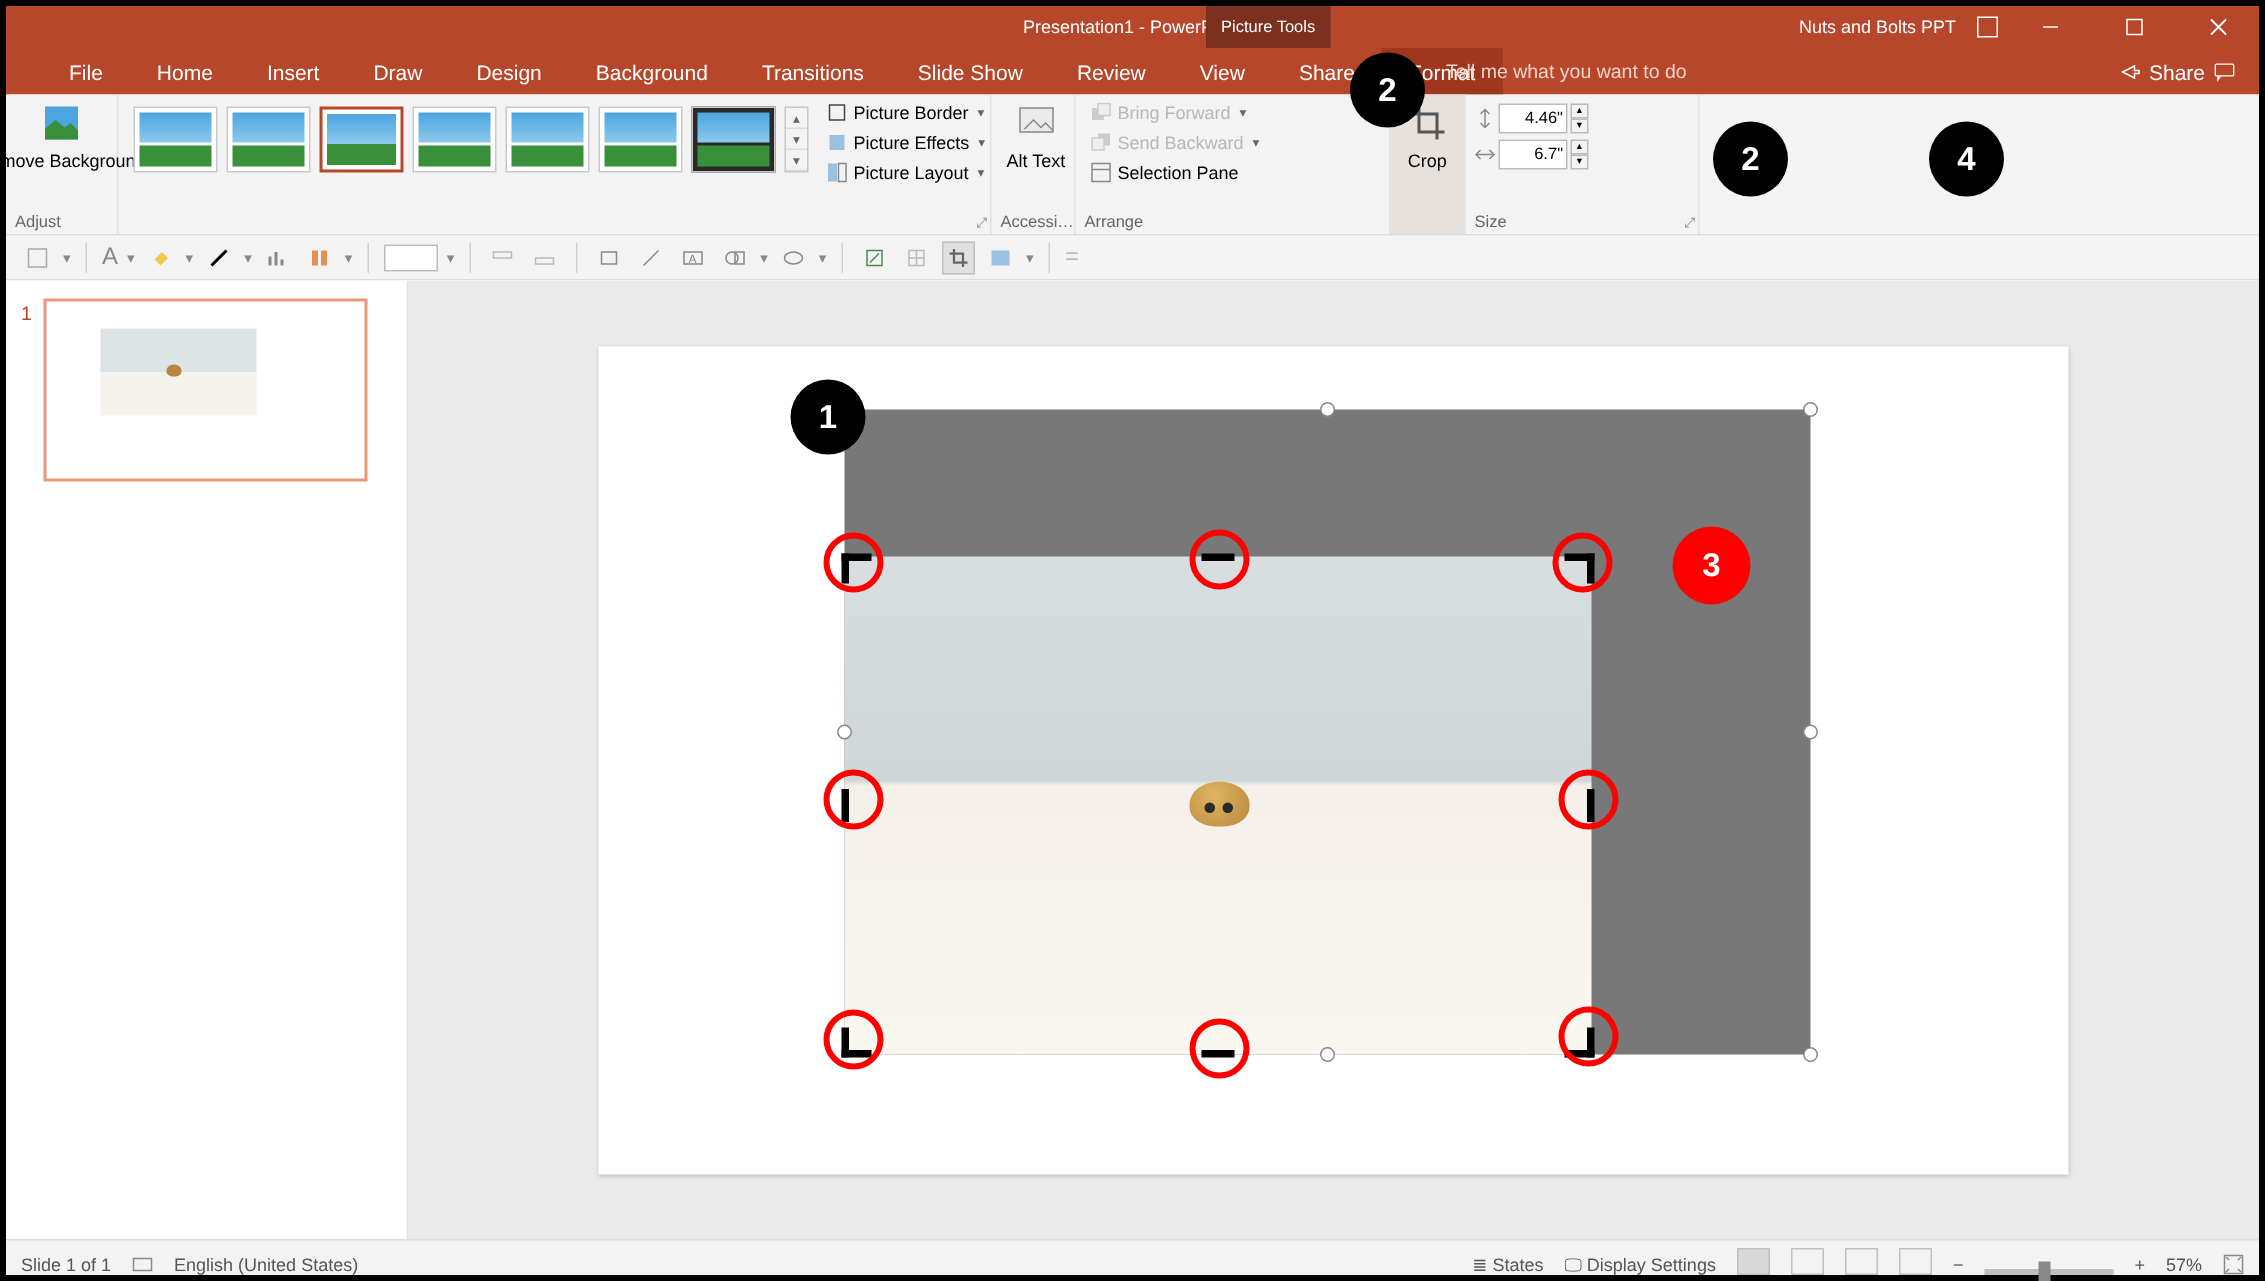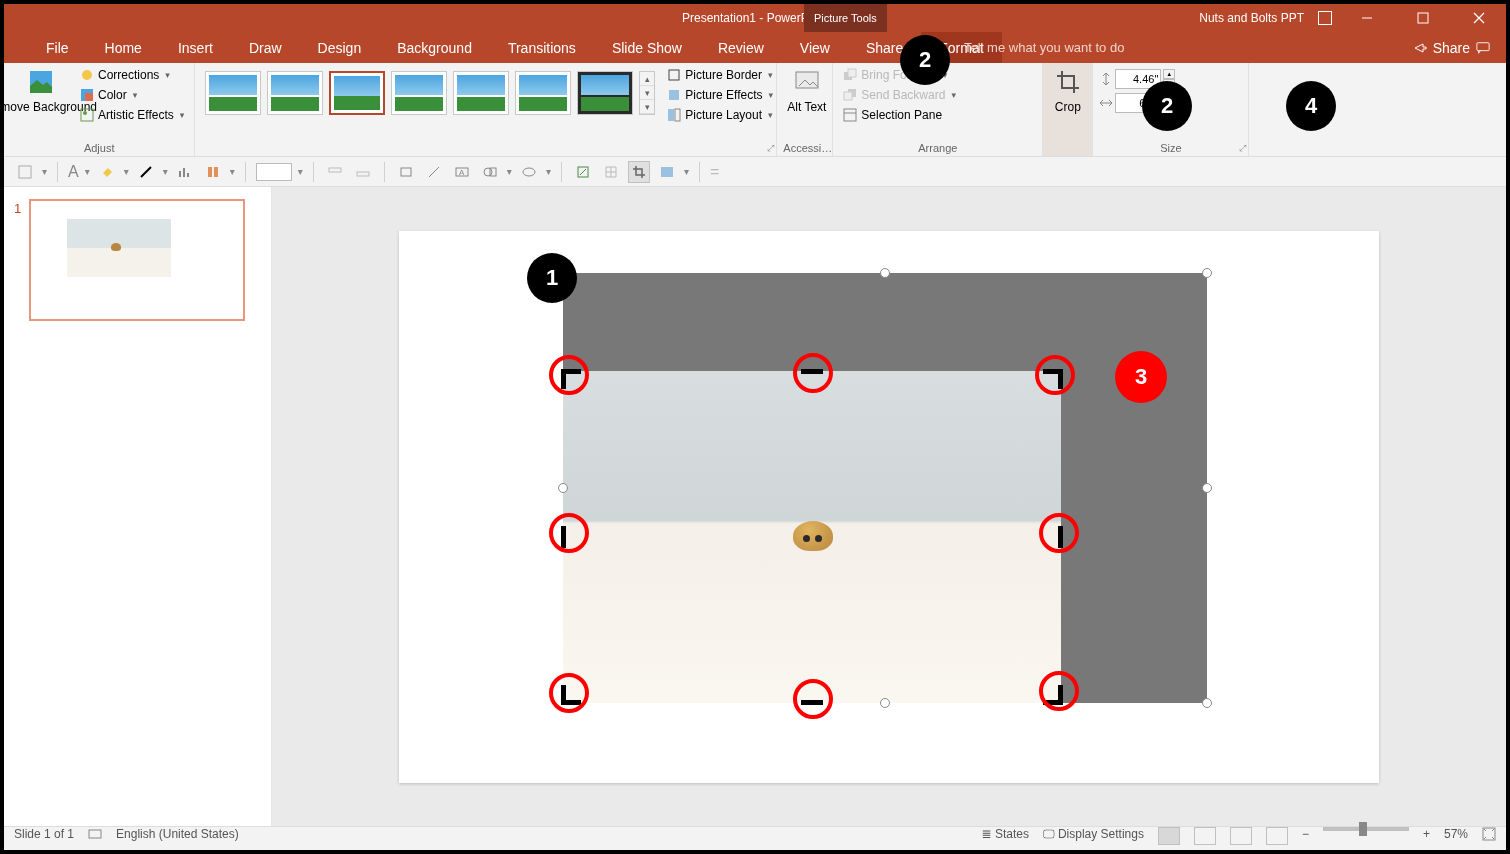--- a/index.html
+++ b/index.html
@@ -20,21 +20,21 @@
   .tab { padding: 0 18px; height: 100%; display: flex; align-items: center; cursor: pointer; }
   .format-tab { background: #a0361e; }
   .tellme { position: absolute; left: 960px; color: #f0d4cc; font-size: 13px; }
   .share-area { position: absolute; right: 16px; display: flex; align-items: center; gap: 6px; }
   .share-area svg { width: 14px; height: 14px; }
 
   
   .ribbon { background: #f3f3f3; height: 94px; border-bottom: 1px solid #ddd; display: flex; font-size: 12px; position: relative; }
   .rgroup { height: 100%; border-right: 1px solid #e1e1e1; display: flex; flex-direction: column; padding: 2px 6px 0 6px; }
   .rgroup-body { display: flex; flex: 1; align-items: flex-start; gap: 4px; }
-  .rgroup-label { text-align: center; color: #666; font-size: 11px; padding-bottom: 2px; }
+  .rgroup-label { color: #666; font-size: 11px; padding-bottom: 2px; }
   .ribbtn { display: flex; align-items: center; gap: 4px; padding: 3px 4px; cursor: pointer; white-space: nowrap; }
   .ribbtn svg { width: 14px; height: 14px; flex-shrink: 0; }
   .ribbtn.v { flex-direction: column; text-align: center; width: 62px; }
   .ribbtn.v svg { width: 28px; height: 28px; }
   .dd::after { content: "▾"; font-size: 9px; color: #666; margin-left: 2px; }
 
   .styles-gallery { display: flex; gap: 6px; align-items: center; padding: 6px 4px; }
   .pthumb { width: 56px; height: 44px; background: #fff; border: 1px solid #c8c8c8; position: relative; display: flex; align-items: center; justify-content: center; }
   .pthumb.sel { border: 2px solid #b7472a; }
   .pthumb .sky { position: absolute; top: 3px; left: 3px; right: 3px; height: 20px; background: linear-gradient(#4ba5e0, #8ec9ec); }
@@ -95,21 +95,21 @@
   .croph.side { background: #000; }
   .croph.h { width: 22px; height: 5px; } .croph.v { width: 5px; height: 22px; }
 
   
   .badge { position: absolute; border-radius: 50%; color: #fff; display: flex; align-items: center; justify-content: center; font-size: 22px; font-weight: 600; }
   .badge.black { background: #000; width: 50px; height: 50px; }
   .badge.red { background: #f00; width: 52px; height: 52px; }
   .circle-mark { position: absolute; width: 40px; height: 40px; border: 4px solid #f00; border-radius: 50%; }
 
   
-  .statusbar { height: 24px; background: #f3f3f3; border-top: 1px solid #ddd; display: flex; align-items: flex-start; font-size: 12px; color: #555; padding: 0 10px; gap: 14px; }
+  .statusbar { height: 24px; background: #f3f3f3; border-top: 1px solid #ddd; display: flex; align-items: flex-end; font-size: 12px; color: #555; padding: 0 10px; gap: 14px; }
   .statusbar .spacer { flex: 1; }
   .viewbtn { width: 22px; height: 18px; border: 1px solid #c0c0c0; }
   .viewbtn.active { background: #d8d8d8; }
   .zoomslider { width: 86px; height: 4px; background: #c0c0c0; position: relative; }
   .zoomslider .knob { position: absolute; width: 8px; height: 14px; background: #888; top: -5px; left: 36px; }
 </style>
 </head>
 <body>
 
 <div class="app">
@@ -169,42 +169,20 @@
 
     <div class="rgroup" style="position:relative">
       <div class="rgroup-body">
         <div class="ribbtn v">
           <svg viewBox="0 0 28 28">
               <rect x="3" y="3" width="22" height="22" fill="#4ba5e0"></rect>
               <path d="M3 18l7-6 6 5 4-3 5 5v6H3z" fill="#3a8f3a"></path>
             </svg>
           <span>Remove Background</span>
         </div>
-        <div>
-          <div class="ribbtn dd">
-              <svg viewBox="0 0 14 14">
-                <circle cx="7" cy="7" r="5" fill="#f2c84b"></circle>
-              </svg>
-              <span>Corrections</span>
-            </div>
-          <div class="ribbtn dd">
-              <svg viewBox="0 0 14 14">
-                <rect x="1" y="1" width="12" height="12" fill="#4ba5e0"></rect>
-                <rect x="5" y="5" width="8" height="8" fill="#e06a4b"></rect>
-              </svg>
-              <span>Color</span>
-            </div>
-          <div class="ribbtn dd">
-              <svg viewBox="0 0 14 14">
-                <rect x="1" y="1" width="12" height="12" fill="none" stroke="#6a9a4c"></rect>
-                <circle cx="5" cy="5" r="2" fill="#6a9a4c"></circle>
-              </svg>
-              <span>Artistic Effects</span>
-            </div>
-        </div>
       </div>
       <div class="rgroup-label">Adjust</div>
     </div>
 
     <div class="rgroup" style="width:582px; position:relative">
       <div class="rgroup-body">
         <div class="styles-gallery">
           <div class="pthumb">
               <div class="sky"></div>
               <div class="land"></div>

